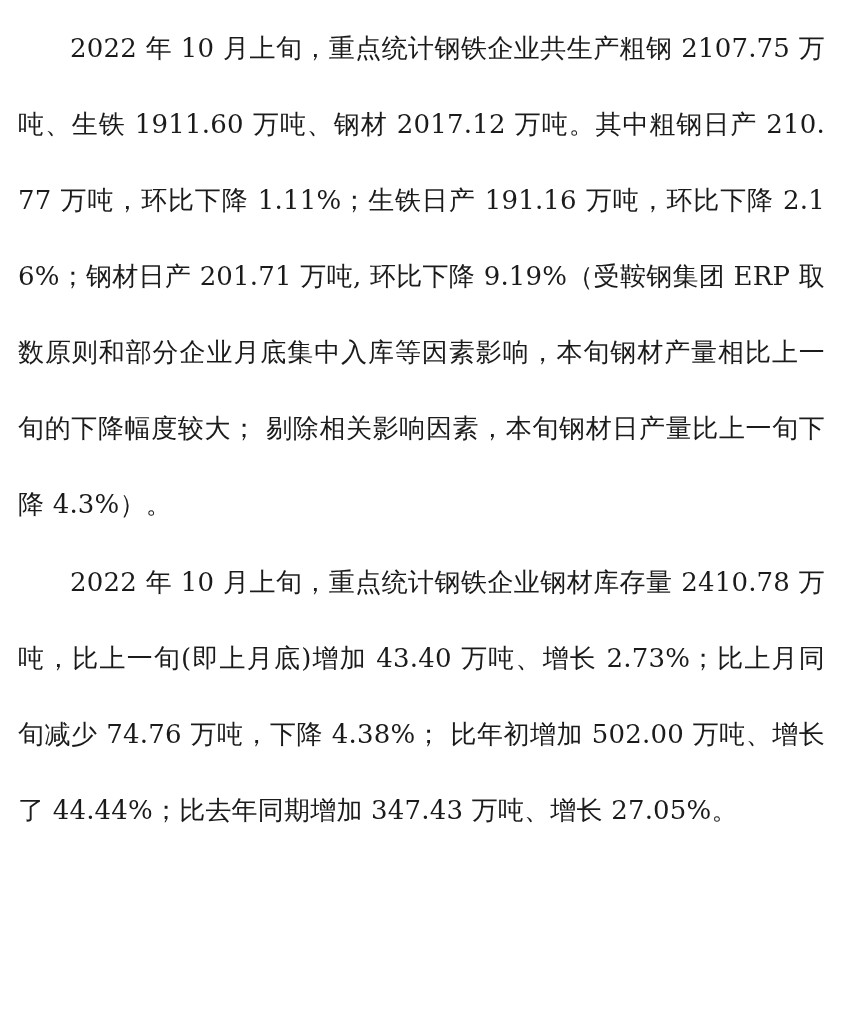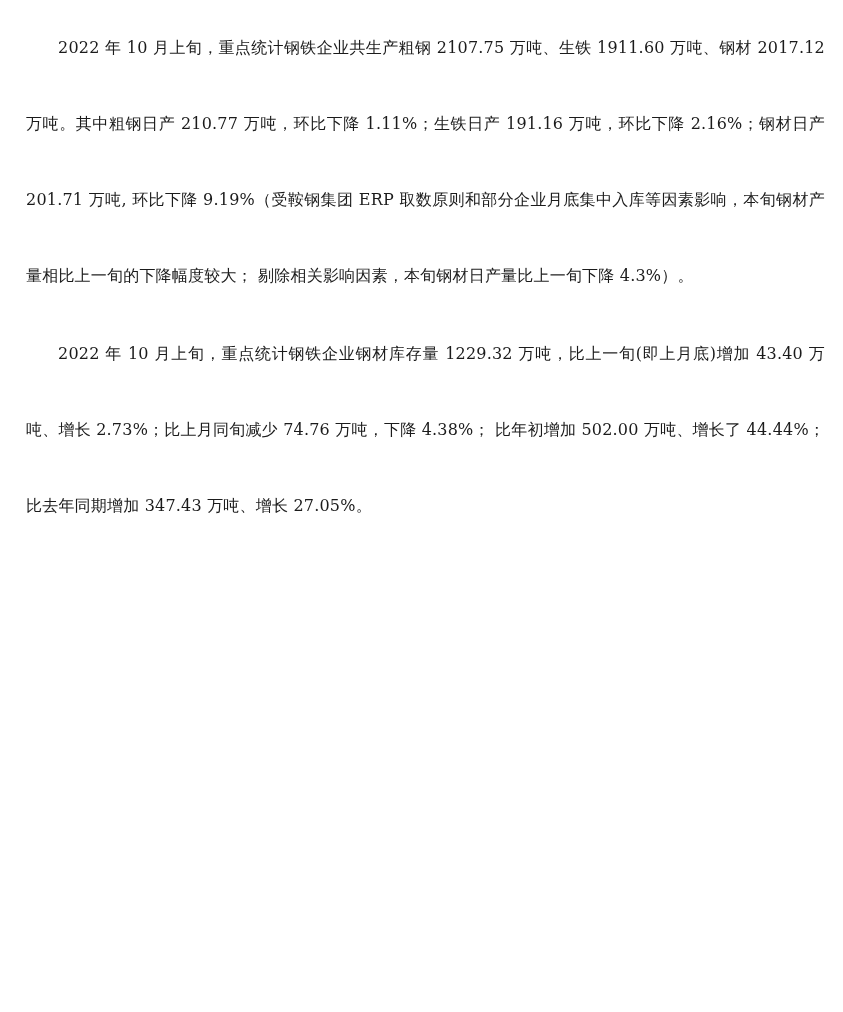--- a/index.html
+++ b/index.html
@@ -18,35 +18,35 @@
     box-sizing: border-box;
     width: 843px;
     height: 1012px;
     padding: 10px 18px 0 10px;
     background: #ffffff;
   }
   .doc-body {
     display: block;
   }
   p.para {
-    margin: 0 0 2px 16px;
+    margin: 0 0 2px 8px;
     text-indent: 2em;
-    font-size: 16px;
+    font-size: 26px;
     line-height: 76px;
     letter-spacing: 0.2px;
     text-align: justify;
     text-justify: inter-ideograph;
     word-break: break-all;
     color: #1b1b1b;
   }
   p.para:last-child {
     margin-bottom: 0;
   }
 </style>
 </head>
 <body>
 
 <div class="page">
   <div class="doc-body">
     <p class="para">2022 年 10 月上旬，重点统计钢铁企业共生产粗钢 2107.75 万吨、生铁 1911.60 万吨、钢材 2017.12 万吨。其中粗钢日产 210.77 万吨，环比下降 1.11%；生铁日产 191.16 万吨，环比下降 2.16%；钢材日产 201.71 万吨, 环比下降 9.19%（受鞍钢集团 ERP 取数原则和部分企业月底集中入库等因素影响，本旬钢材产量相比上一旬的下降幅度较大； 剔除相关影响因素，本旬钢材日产量比上一旬下降 4.3%）。</p>
-    <p class="para">2022 年 10 月上旬，重点统计钢铁企业钢材库存量 1229.32 万吨，比上一旬(即上月底)增加 43.40 万吨、增长 2.73%；比上月同旬减少 74.76 万吨，下降 4.38%； 比年初增加 502.00 万吨、增长了 44.44%；比去年同期增加 347.43 万吨、增长 27.05%。</p>
+    <p class="para">2022 年 10 月上旬，重点统计钢铁企业钢材库存量 2410.78 万吨，比上一旬(即上月底)增加 43.40 万吨、增长 2.73%；比上月同旬减少 74.76 万吨，下降 4.38%； 比年初增加 502.00 万吨、增长了 44.44%；比去年同期增加 347.43 万吨、增长 27.05%。</p>
   </div>
 </div>
 
 </body></html>

